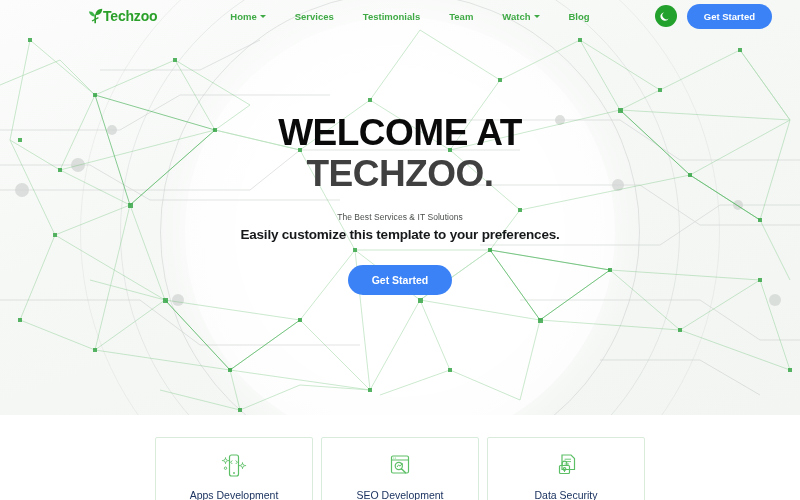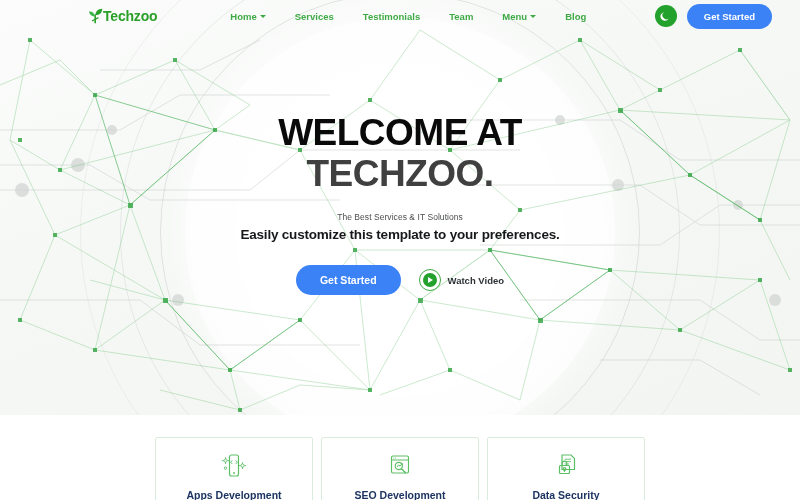--- a/index.html
+++ b/index.html
@@ -126,21 +126,21 @@
     padding-top: 22px;
   }
   .card {
     width: 158px; height: 110px; background: #ffffff;
     border: 1px solid #d9ecdb; border-radius: 2px;
     display: flex; flex-direction: column; align-items: center;
     padding-top: 12px;
   }
   .card-icon { height: 32px; display: flex; align-items: center; justify-content: center; }
   .card-title {
-    font-size: 10.5px; font-weight: bold; color: #1d3461;
+    font-size: 10.5px; font-weight: normal; color: #1d3461;
     margin-top: 7px; white-space: nowrap;
   }
 </style>
 </head>
 <body>
 
 <div class="page">
 
   <div class="hero">
     <div class="hero-rings">
@@ -279,21 +279,21 @@
       <div class="nav-item">
         <span>Services</span>
       </div>
       <div class="nav-item">
         <span>Testimonials</span>
       </div>
       <div class="nav-item">
         <span>Team</span>
       </div>
       <div class="nav-item">
-        <span>Menu</span>
+        <span>Watch</span>
         <span class="caret"></span>
       </div>
       <div class="nav-item">
         <span>Blog</span>
       </div>
     </div>
 
     <div class="header-right">
       <button class="theme-toggle">
         <svg width="11" height="11" viewBox="0 0 11 11">
@@ -307,28 +307,20 @@
   <div class="hero-content">
     <h1 class="hero-title">
       <span>WELCOME AT</span><br>
       <span class="hero-title-accent">TECHZOO.</span>
     </h1>
     <div class="hero-tagline">The Best Services &amp; IT Solutions</div>
     <div class="hero-sub">Easily customize this template to your preferences.</div>
 
     <div class="hero-actions">
       <button class="btn-green btn-hero">Get Started</button>
-      <div class="watch">
-        <span class="play-circle">
-          <span class="play-dot">
-              <span class="play-tri"></span>
-            </span>
-        </span>
-        <span class="watch-label">Watch Video</span>
-      </div>
     </div>
   </div>
 
   <div class="services">
     <div class="cards">
 
       <div class="card">
         <div class="card-icon">
           <svg width="30" height="30" viewBox="0 0 30 30" fill="none" stroke="#5cbf66" stroke-width="1.2">
             <rect x="10.5" y="4" width="9" height="21" rx="2"></rect>

